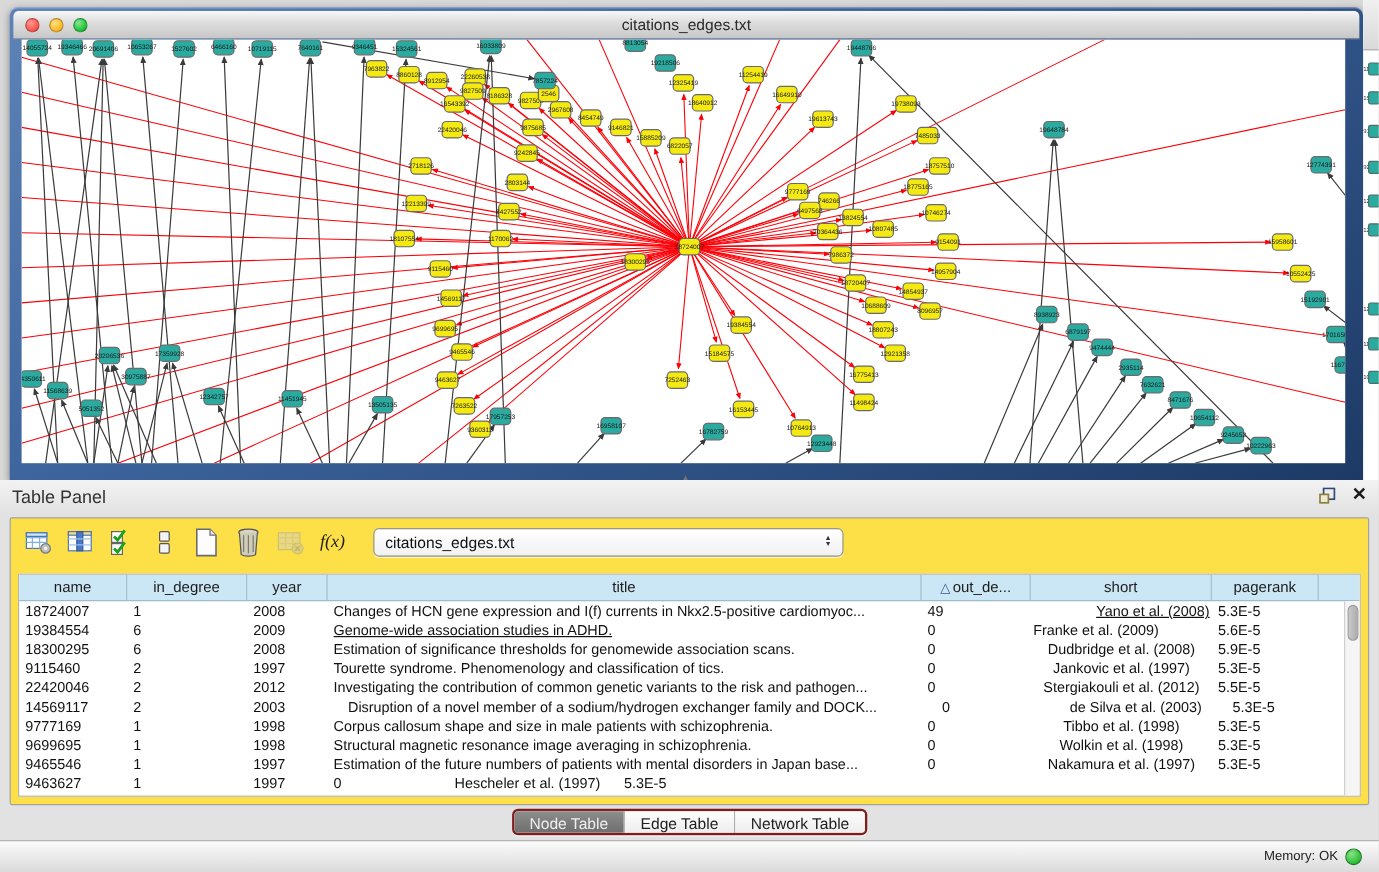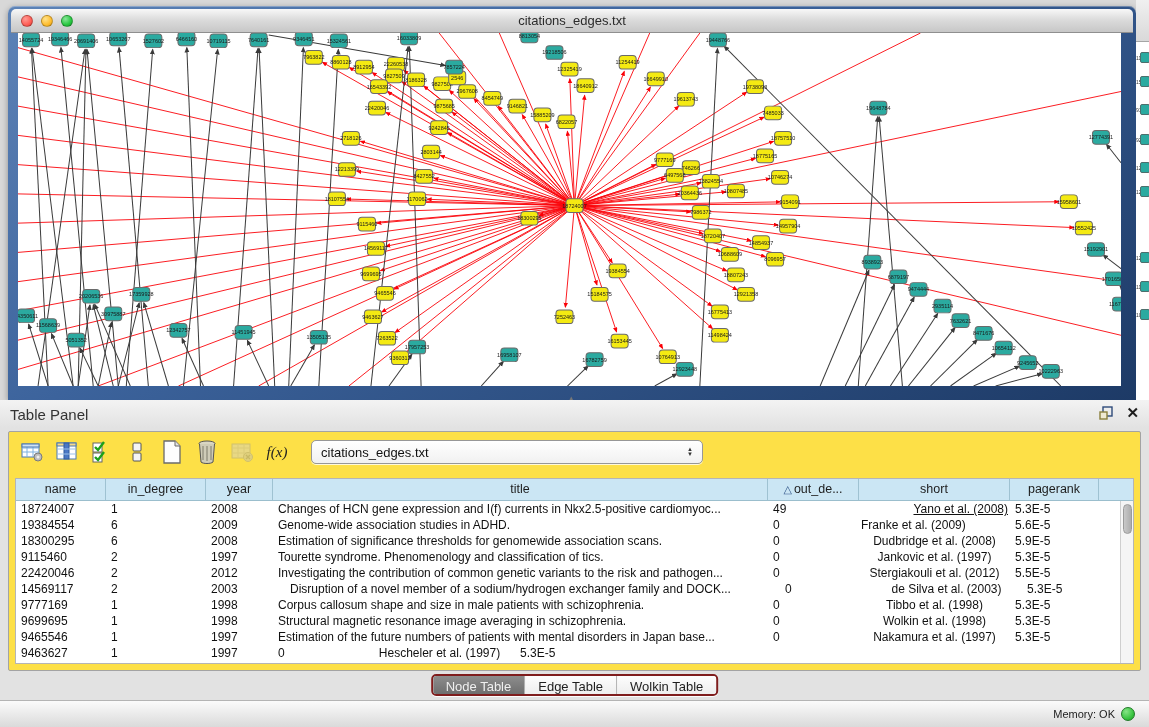--- a/index.html
+++ b/index.html
@@ -593,21 +593,21 @@
             <div class="g-cell" style="width: 67px; text-align: left; padding: 0px 2px 0px 5px;">2008</div>
             <div class="g-cell" style="width: 495px; text-align: left; padding: 0px 2px 0px 5px;">Changes of HCN gene expression and I(f) currents in Nkx2.5-positive cardiomyoc...</div>
             <div class="g-cell" style="width: 91px; text-align: left; padding: 0px 2px 0px 5px;">49</div>
             <div class="g-cell" style="width: 151px; text-align: right; padding: 0px 2px; text-decoration: underline;">Yano et al. (2008)</div>
             <div class="g-cell" style="width: 89px; text-align: left; padding: 0px 2px 0px 5px;">5.3E-5</div>
           </div>
           <div class="grid-row">
             <div class="g-cell" style="width: 90px; text-align: left; padding: 0px 2px 0px 5px;">19384554</div>
             <div class="g-cell" style="width: 100px; text-align: left; padding: 0px 2px 0px 5px;">6</div>
             <div class="g-cell" style="width: 67px; text-align: left; padding: 0px 2px 0px 5px;">2009</div>
-            <div class="g-cell" style="width: 495px; text-align: left; padding: 0px 2px 0px 5px;">Genome-wide association studies in ADHD.</div>
+            <div class="g-cell" style="width: 495px; text-align: left; padding: 0px 2px 0px 5px; text-decoration: underline;">Genome-wide association studies in ADHD.</div>
             <div class="g-cell" style="width: 91px; text-align: left; padding: 0px 2px 0px 5px;">0</div>
             <div class="g-cell" style="width: 151px; text-align: left; padding: 0px 2px;">Franke et al. (2009)</div>
             <div class="g-cell" style="width: 89px; text-align: left; padding: 0px 2px 0px 5px;">5.6E-5</div>
           </div>
           <div class="grid-row">
             <div class="g-cell" style="width: 90px; text-align: left; padding: 0px 2px 0px 5px;">18300295</div>
             <div class="g-cell" style="width: 100px; text-align: left; padding: 0px 2px 0px 5px;">6</div>
             <div class="g-cell" style="width: 67px; text-align: left; padding: 0px 2px 0px 5px;">2008</div>
             <div class="g-cell" style="width: 495px; text-align: left; padding: 0px 2px 0px 5px;">Estimation of significance thresholds for genomewide association scans.</div>
             <div class="g-cell" style="width: 91px; text-align: left; padding: 0px 2px 0px 5px;">0</div>
@@ -679,20 +679,20 @@
         </div>
       <div class="v-scroll">
         <div class="v-thumb"></div>
       </div>
     </div>
   </div>
 
   <div class="tabs" id="tabBar">
       <div class="tab active">Node Table</div>
       <div class="tab">Edge Table</div>
-      <div class="tab">Wolkin Table</div>
+      <div class="tab">Network Table</div>
     </div>
 
   <div class="statusbar">
     <span class="mem">Memory: OK</span>
     <span class="mem-dot"></span>
   </div>
 </div>
 
 </body></html>

